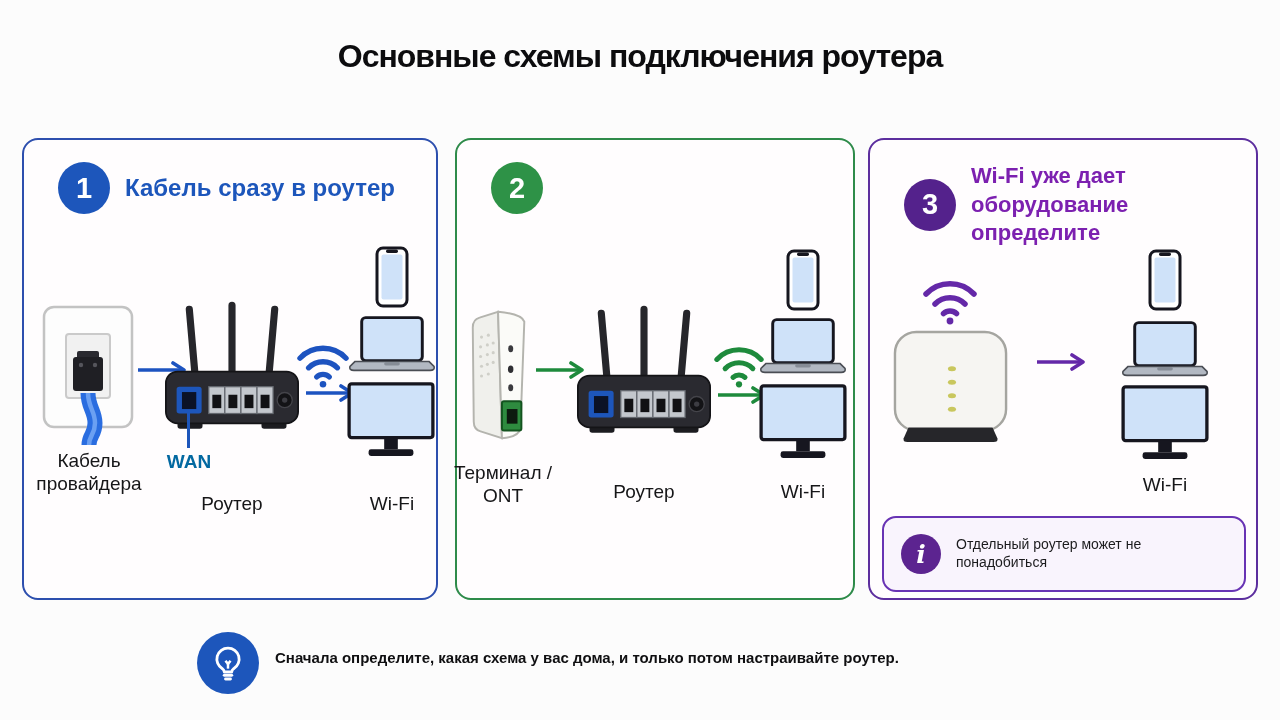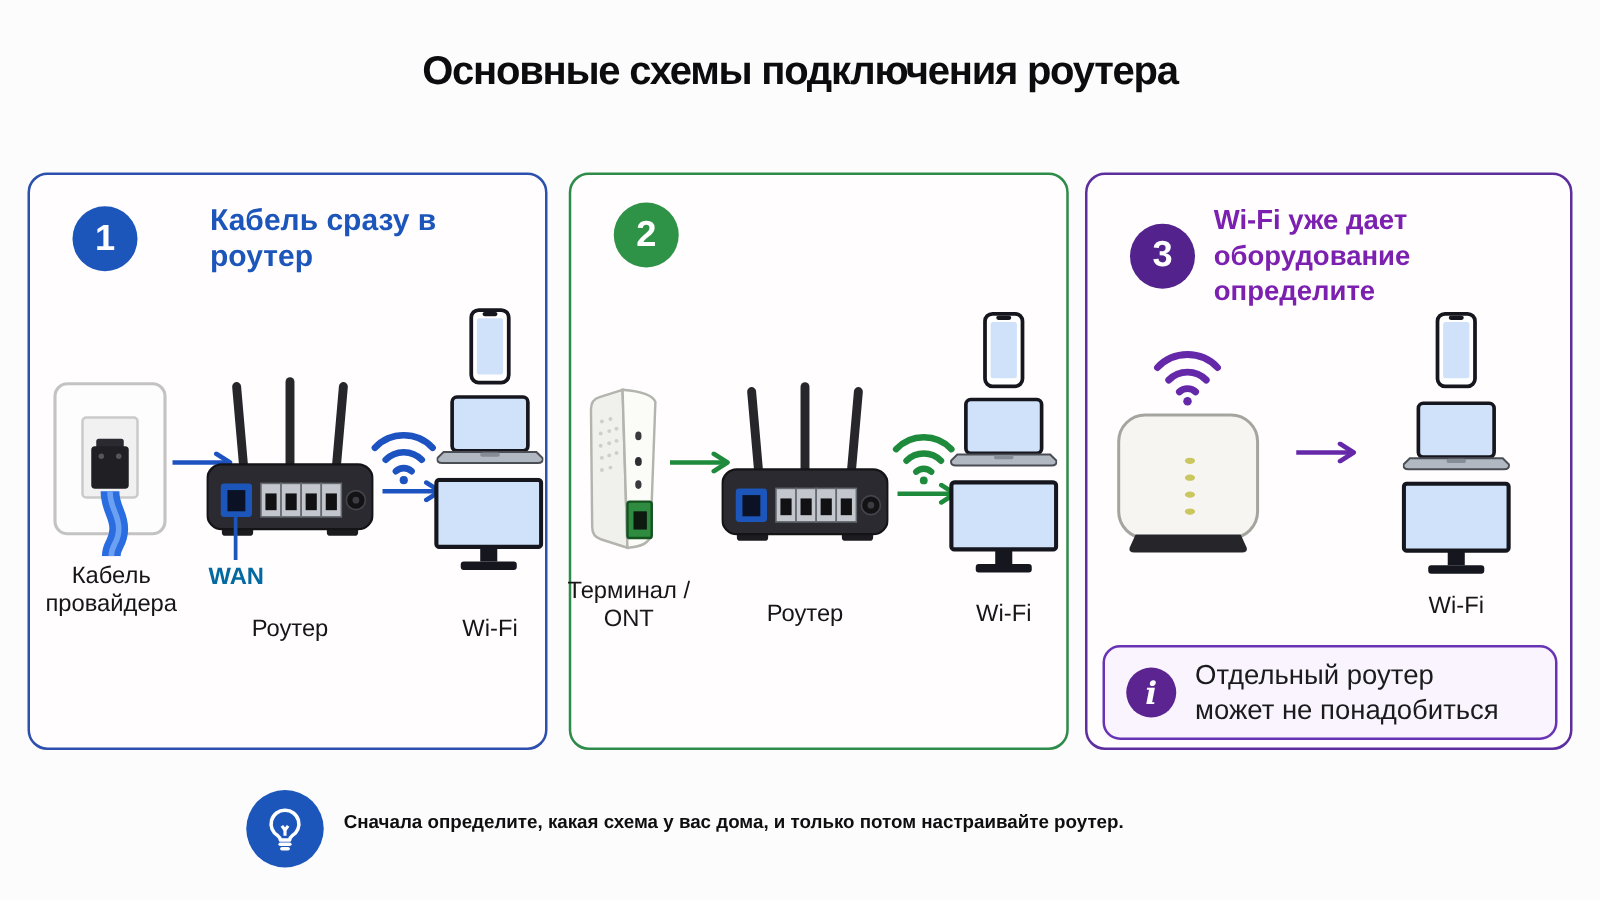--- a/index.html
+++ b/index.html
@@ -21,21 +21,21 @@
   .panel-header { position:absolute; left:34px; top:22px; right:10px; display:flex; align-items:center; gap:15px; }
   .badge {
     flex:0 0 auto; width:52px; height:52px; border-radius:50%;
     display:flex; align-items:center; justify-content:center;
     color:#fff; font-size:29px; font-weight:700;
   }
   .p1 .badge { background:#1d56bb; }
   .p2 .badge { background:#2e9247; }
   .p3 .badge { background:#54228c; }
   .panel-title { font-size:24px; font-weight:700; line-height:1.22; }
-  .p1 .panel-title { color:#1d56bb;margin-left:43px; }
+  .p1 .panel-title { color:#1d56bb; }
   .p2 .panel-title { color:#1f8b3c; }
   .p3 .panel-title { color:#7c20b0; font-size:22px; line-height:1.3; }
 
   .abs { position:absolute; }
   .label { position:absolute; font-size:19px; line-height:1.2; color:#161618; text-align:center; }
   .wan-label { font-weight:700; color:#0369a1; }
   .wan-line { position:absolute; width:3px; background:#1d56bb; }
 
   .blue   { color:#1d53c0; }
   .green  { color:#1e8a3c; }
@@ -44,21 +44,21 @@
   .note {
     position:absolute; left:12px; top:376px; width:364px; height:76px;
     background:#f9f4fd; border:2px solid #6833b4; border-radius:14px;
     display:flex; align-items:center; gap:15px; padding:0 12px 0 17px;
   }
   .note-icon {
     flex:0 0 auto; width:40px; height:40px; border-radius:50%; background:#5c2490;
     color:#fff; display:flex; align-items:center; justify-content:center;
     font-family:"DejaVu Serif",serif; font-style:italic; font-weight:700; font-size:25px;
   }
-  .note-text { font-size:22px; line-height:1.28; color:#1b1b1d; max-width:250px; }
+  .note-text { font-size:14px; line-height:1.28; color:#1b1b1d; max-width:250px; }
 
   .footer-icon {
     position:absolute; left:197px; top:632px; width:62px; height:62px; border-radius:50%;
     background:#1d56bb; display:flex; align-items:center; justify-content:center;
   }
   .footer-text { position:absolute; left:275px; top:649px; font-size:15px; font-weight:700; color:#0f0f11; }
 </style>
 </head>
 <body>
 

